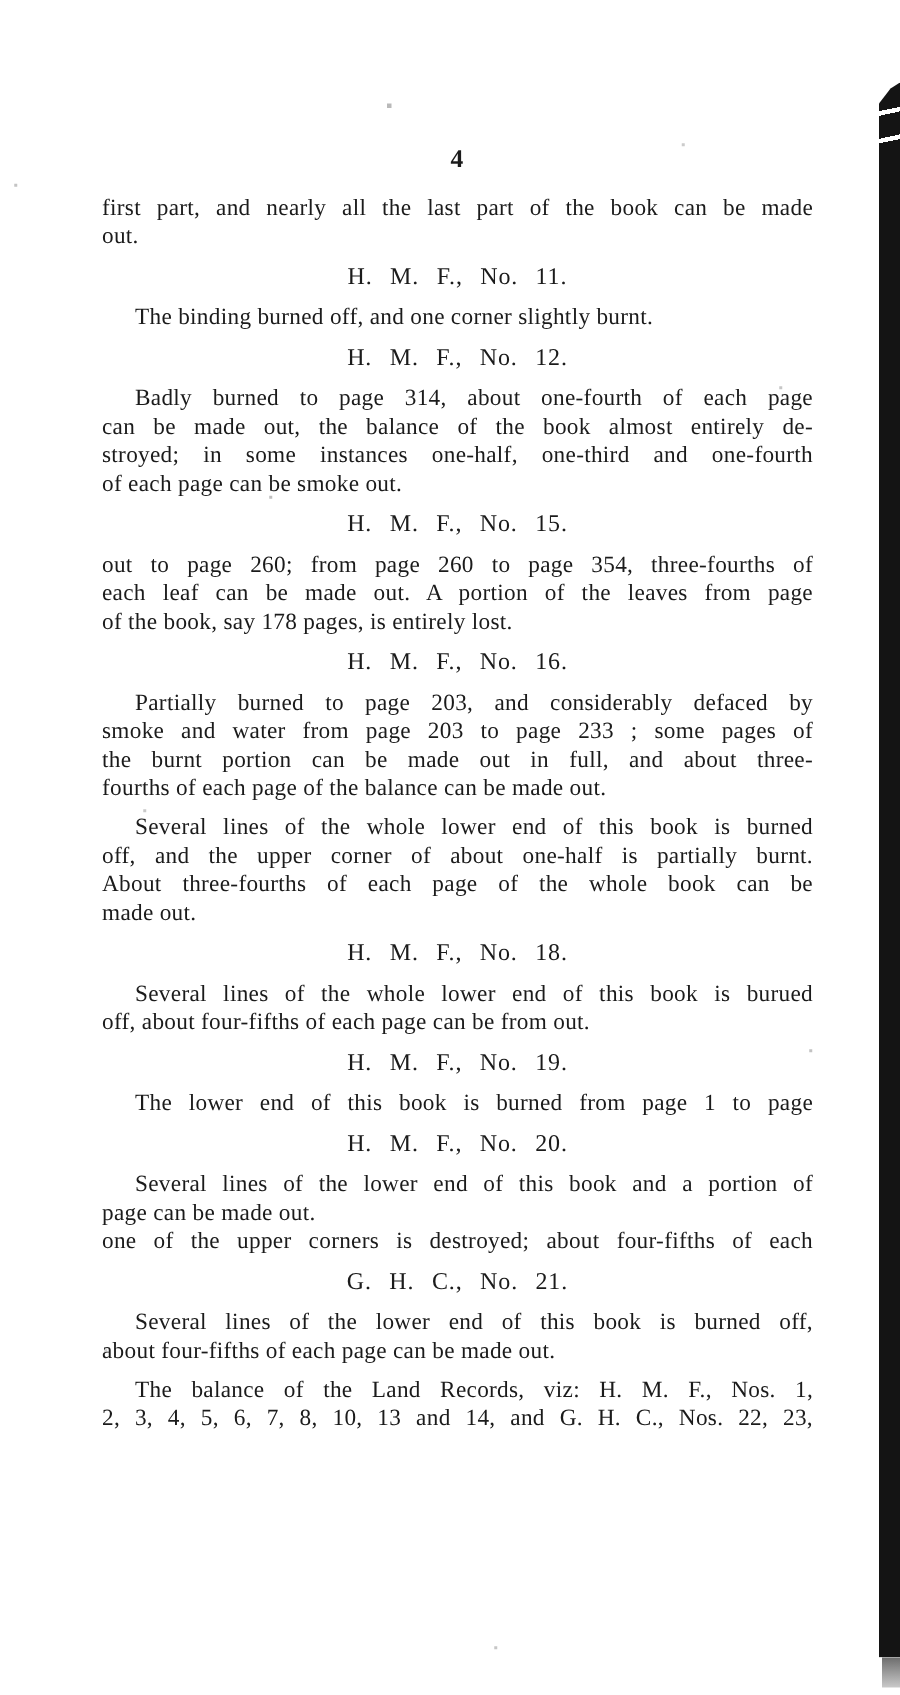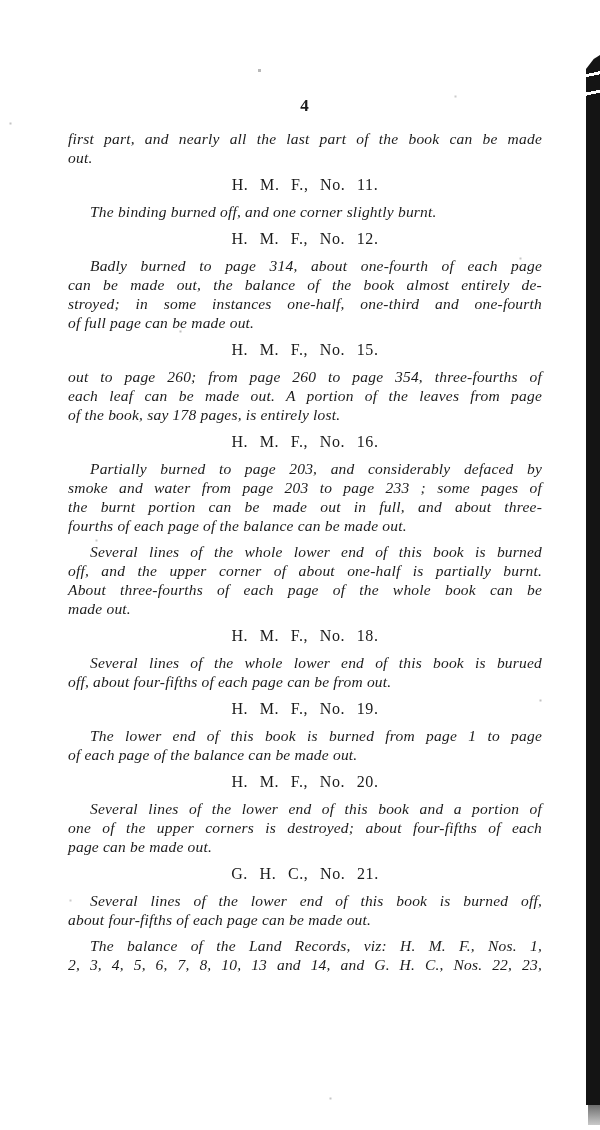--- a/index.html
+++ b/index.html
@@ -33,21 +33,20 @@
     text-align: center;
     font-size: 16px;
     line-height: 21px;
     margin: 7px 0 7px 0;
     word-spacing: 7px;
     letter-spacing: 0.6px;
     white-space: nowrap;
   }
   .para {
     margin: 0 0 7px 0;
-    font-style: italic;
   }
   .line {
     font-size: 15.5px;
     line-height: 19px;
     text-align: justify;
     text-align-last: justify;
     letter-spacing: 0.2px;
   }
   .line.last {
     text-align-last: left;
@@ -118,21 +117,21 @@
       </div>
       <div class="heading">H. M. F., No. 11.</div>
       <div class="para indent">
         <div class="line first last">The binding burned off, and one corner slightly burnt.</div>
       </div>
       <div class="heading">H. M. F., No. 12.</div>
       <div class="para indent">
         <div class="line first">Badly burned to page 314, about one-fourth of each page</div>
         <div class="line">can be made out, the balance of the book almost entirely de-</div>
         <div class="line">stroyed; in some instances one-half, one-third and one-fourth</div>
-        <div class="line last">of full page can be made out.</div>
+        <div class="line last">of each page can be smoke out.</div>
       </div>
       <div class="heading">H. M. F., No. 15.</div>
       <div class="para indent">
         <div class="line">out to page 260; from page 260 to page 354, three-fourths of</div>
         <div class="line">each leaf can be made out. A portion of the leaves from page</div>
         <div class="line last">of the book, say 178 pages, is entirely lost.</div>
       </div>
       <div class="heading">H. M. F., No. 16.</div>
       <div class="para indent">
         <div class="line first">Partially burned to page 203, and considerably defaced by</div>
@@ -147,27 +146,26 @@
         <div class="line last">made out.</div>
       </div>
       <div class="heading">H. M. F., No. 18.</div>
       <div class="para indent">
         <div class="line first">Several lines of the whole lower end of this book is burued</div>
         <div class="line last">off, about four-fifths of each page can be from out.</div>
       </div>
       <div class="heading">H. M. F., No. 19.</div>
       <div class="para indent">
         <div class="line first">The lower end of this book is burned from page 1 to page</div>
-        <div class="line last">of each page of the balance can be made out.</div>
       </div>
       <div class="heading">H. M. F., No. 20.</div>
       <div class="para indent">
         <div class="line first">Several lines of the lower end of this book and a portion of</div>
+        <div class="line last">page can be made out.</div>
         <div class="line">one of the upper corners is destroyed; about four-fifths of each</div>
-        <div class="line last">page can be made out.</div>
       </div>
       <div class="heading">G. H. C., No. 21.</div>
       <div class="para indent">
         <div class="line first">Several lines of the lower end of this book is burned off,</div>
         <div class="line last">about four-fifths of each page can be made out.</div>
       </div>
       <div class="para indent">
         <div class="line first">The balance of the Land Records, viz: H. M. F., Nos. 1,</div>
         <div class="line">2, 3, 4, 5, 6, 7, 8, 10, 13 and 14, and G. H. C., Nos. 22, 23,</div>
       </div>

